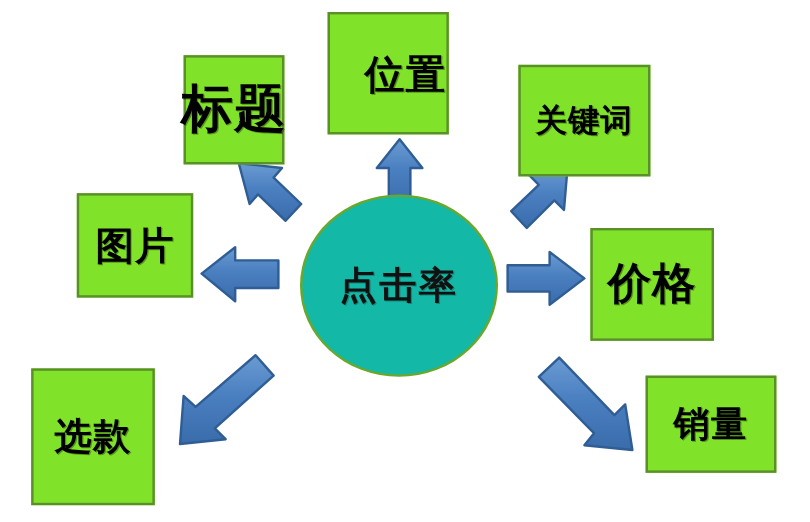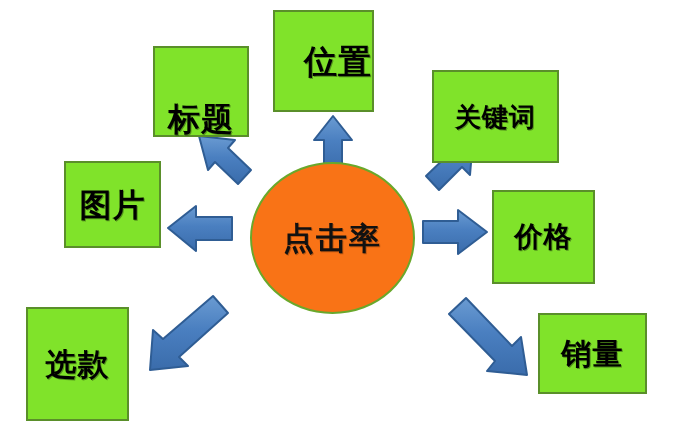--- a/index.html
+++ b/index.html
@@ -32,35 +32,35 @@
     letter-spacing: 1px;
     text-shadow: 1px 1px 0 rgba(0,0,0,0.35);
   }
   .node-label {
     display: block;
     line-height: 1;
     white-space: nowrap;
   }
   
   #box-position  { left: 273px; top: 10px;  width: 101px; height: 102px; font-size: 33px; justify-content: flex-end; }
-  #box-title     { left: 153px; top: 46px;  width: 96px;  height: 91px;  font-size: 32px; align-items: flex-end; }
-  #box-keyword   { left: 432px; top: 70px;  width: 127px; height: 93px;  font-size: 26px; }
+  #box-title     { left: 153px; top: 46px;  width: 84px;  height: 91px;  font-size: 43px; }
+  #box-keyword   { left: 432px; top: 54px;  width: 110px; height: 93px;  font-size: 26px; }
   #box-image     { left: 64px;  top: 161px; width: 97px;  height: 87px;  font-size: 32px; }
-  #box-price     { left: 492px; top: 190px; width: 103px; height: 94px;  font-size: 28px; }
+  #box-price     { left: 492px; top: 190px; width: 103px; height: 94px;  font-size: 36px; }
   #box-style     { left: 26px;  top: 307px; width: 103px; height: 114px;  font-size: 31px; }
   #box-sales     { left: 538px; top: 313px; width: 109px; height: 81px;  font-size: 30px; }
 
   
   #center-hub {
     position: absolute;
     left: 250px;
     top: 162px;
     width: 165px;
     height: 152px;
-    background: #f97316;
+    background: #14b8a6;
     border: 2px solid #6aa82b;
     border-radius: 50%;
     display: flex;
     align-items: center;
     justify-content: center;
     box-sizing: border-box;
   }
   #center-hub .node-label {
     font-size: 31px;
     font-weight: bold;

